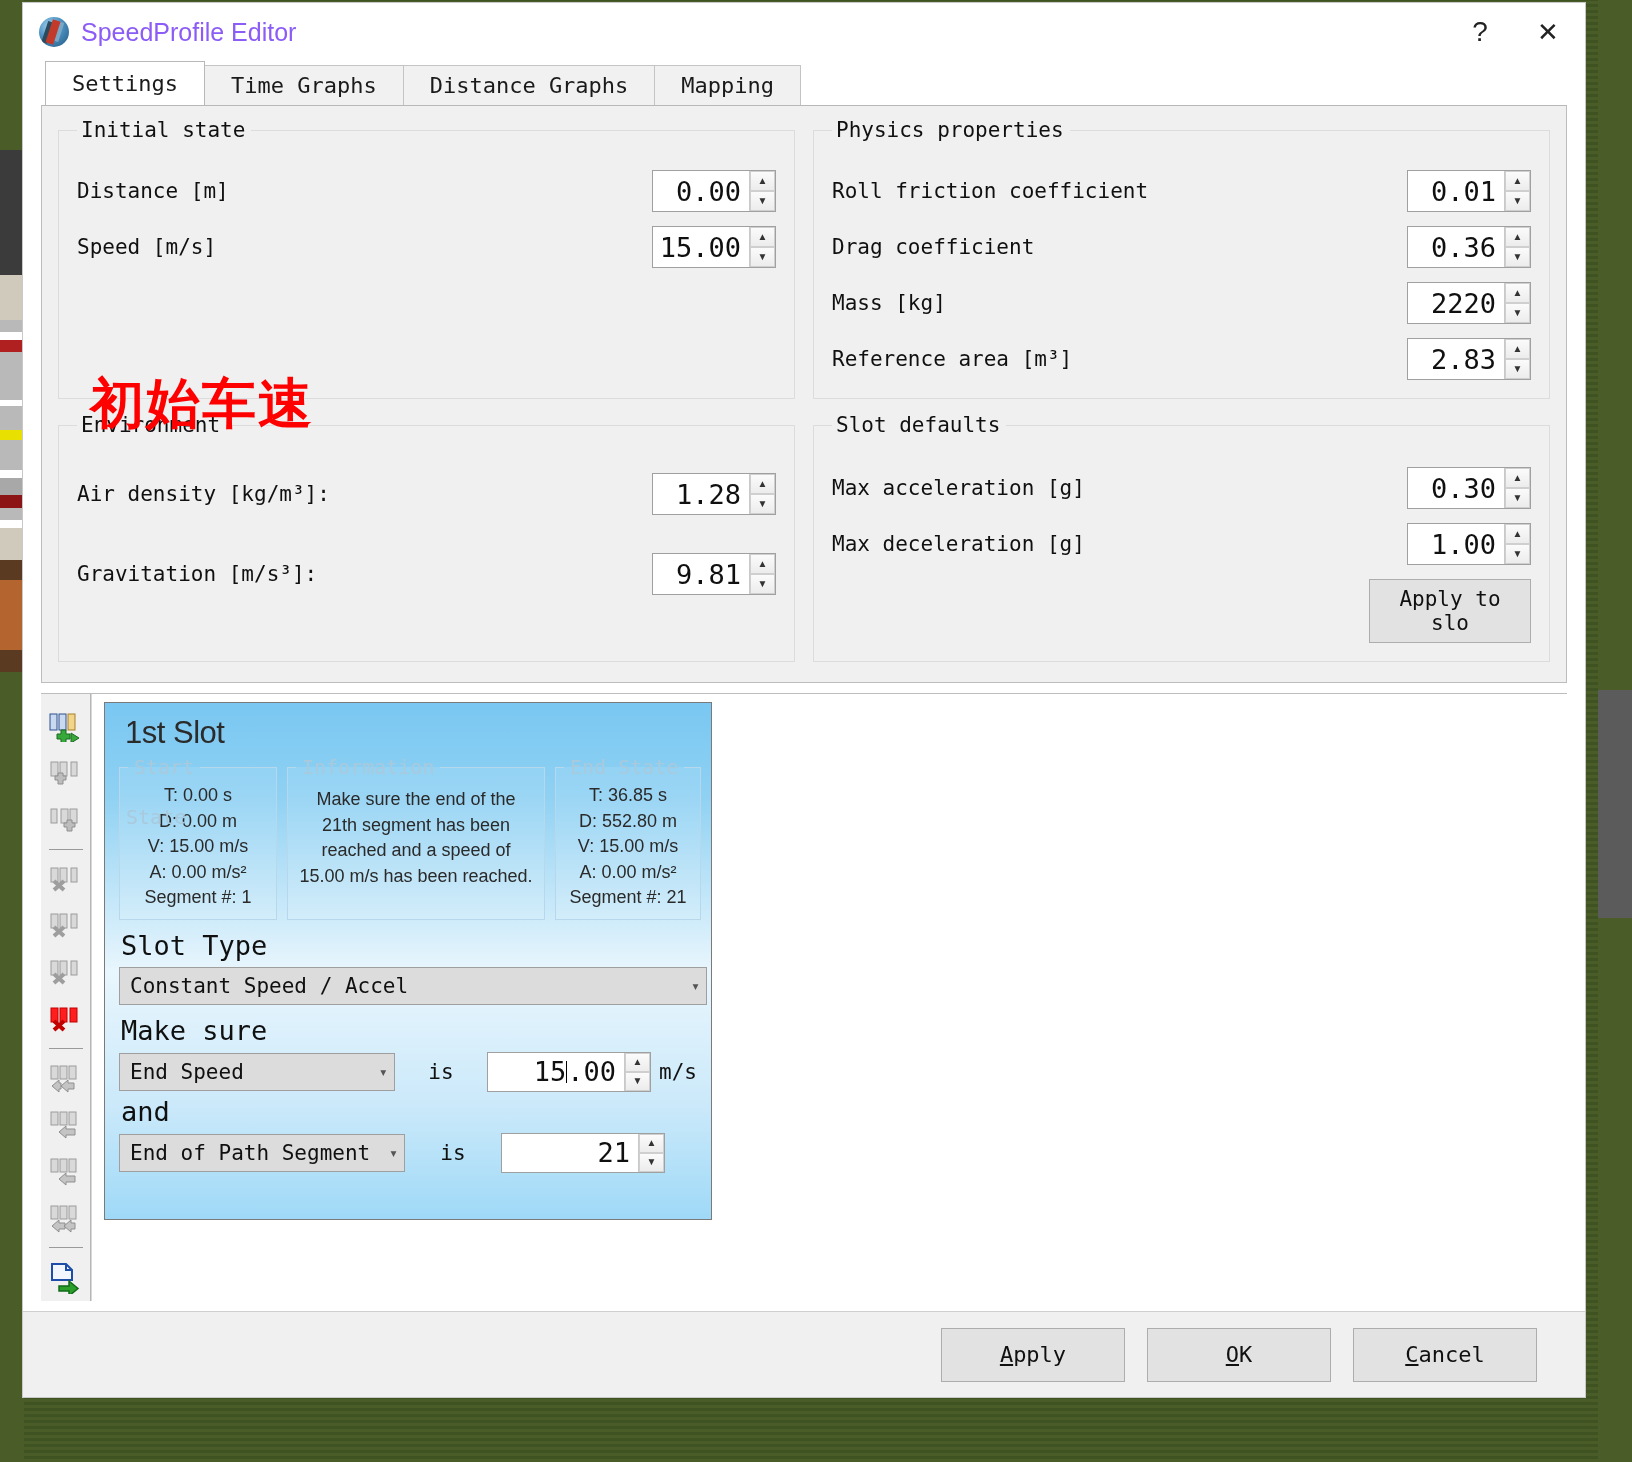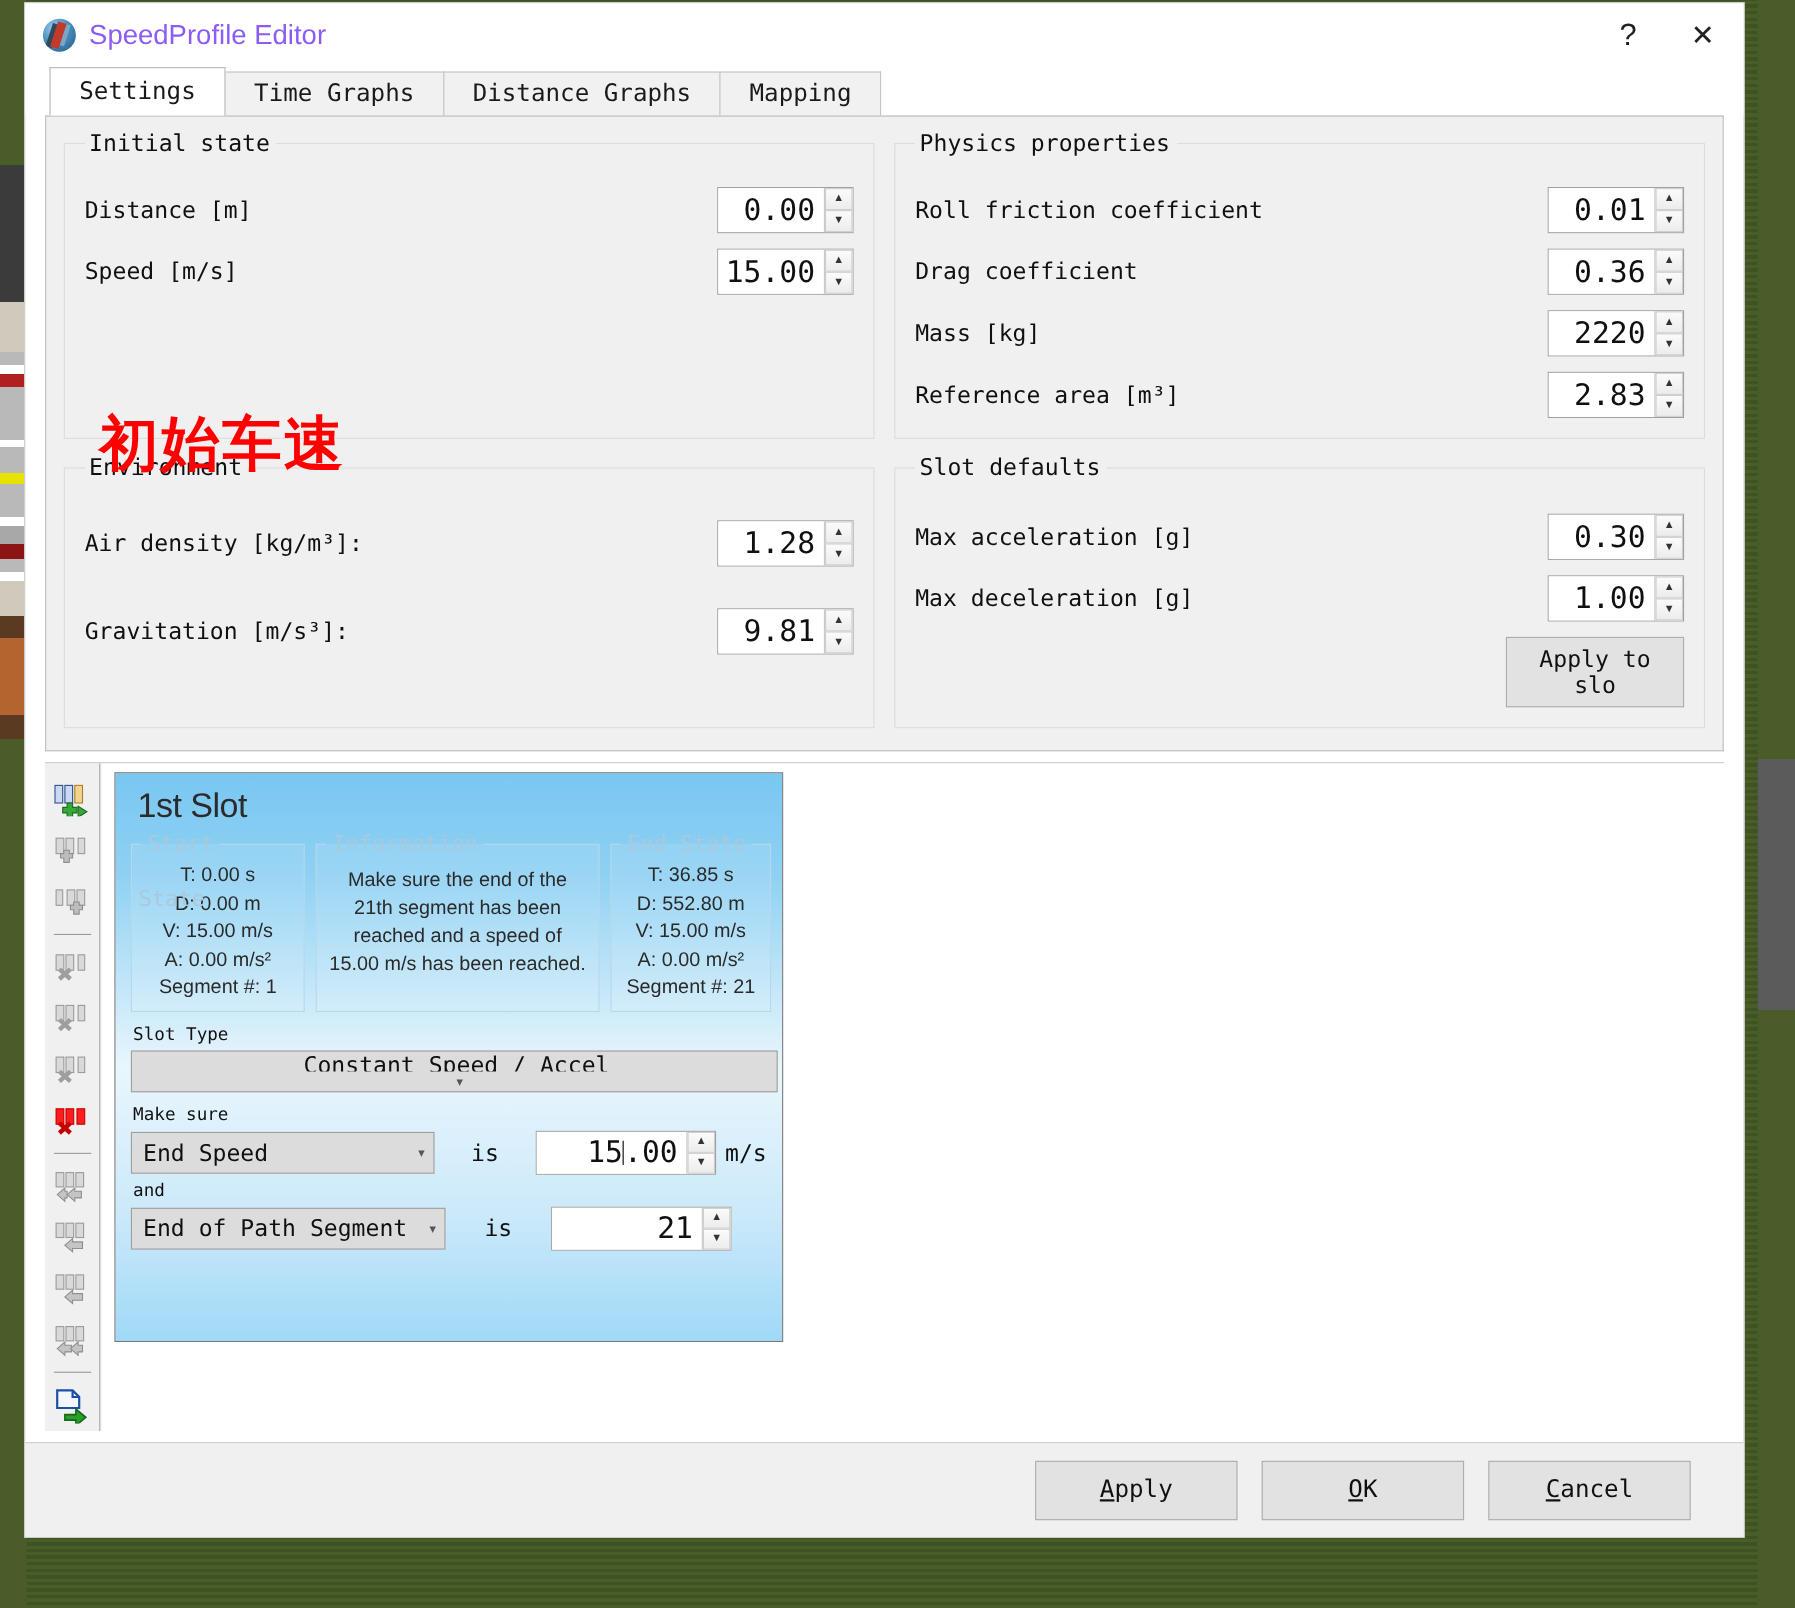--- a/index.html
+++ b/index.html
@@ -342,39 +342,39 @@
     position: absolute;
     left: 6px; top: 26px;
     font-family: "DejaVu Sans Mono", monospace;
     font-size: 20px;
     color: #a9c9dd;
     pointer-events: none;
   }
 
   .slot-label {
     font-family: "DejaVu Sans Mono", monospace;
-    font-size: 16px;
+    font-size: 27px;
     color: #101010;
     margin: 10px 0 6px 2px;
   }
   .combo {
     height: 38px;
     background: #dcdcdc;
     border: 1px solid #9f9f9f;
     display: flex;
     align-items: center;
     padding: 0 6px 0 10px;
     font-family: "DejaVu Sans Mono", monospace;
     font-size: 21px;
     color: #101010;
     cursor: default;
   }
   .combo .cv { flex: 1; overflow: hidden; white-space: nowrap; }
   .combo .chev { font-size: 15px; color: #555; padding-left: 6px; }
-  .combo.full { width: 588px; flex-direction: column; }
+  .combo.full { width: 588px; }
   .combo.half { width: 286px; }
 
   .cond-row {
     display: flex;
     align-items: center;
     gap: 0;
     margin-top: 6px;
   }
   .cond-is {
     font-family: "DejaVu Sans Mono", monospace;

